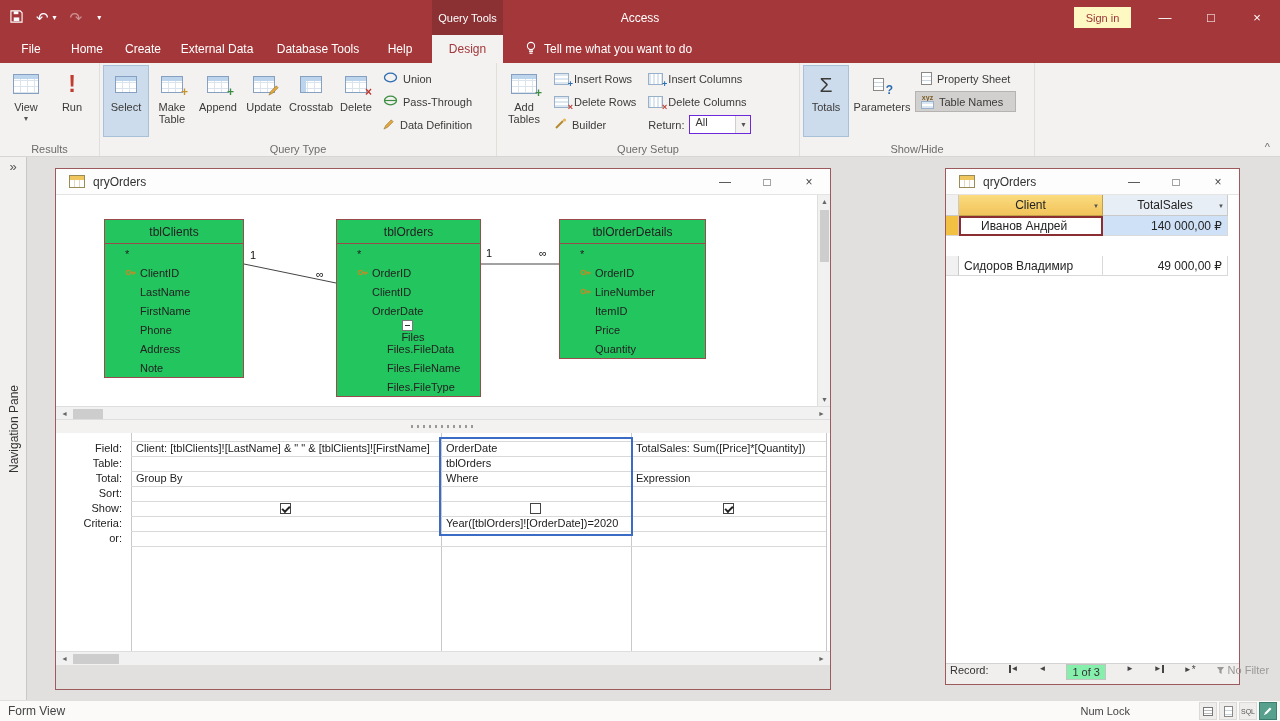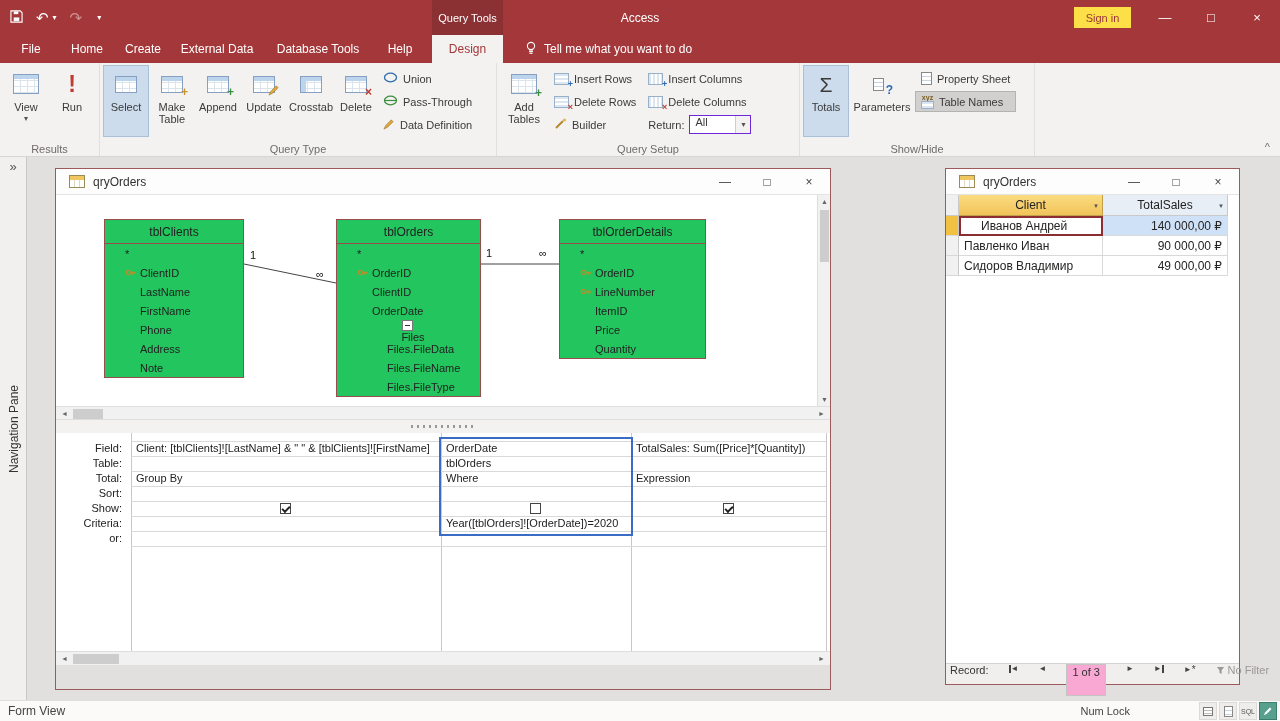--- a/index.html
+++ b/index.html
@@ -7,21 +7,21 @@
 .screen{position:relative;width:1280px;height:721px;background:#e2e0df;overflow:hidden;color:#252423;font-size:12px;}
 
 
 .titlebar{position:absolute;left:0;top:0;width:100%;height:35px;background:#A4373A;color:#fff;}
 .qat{position:absolute;left:10px;top:0;height:35px;display:flex;align-items:center;gap:13px;}
 .qat .g{font-size:15px;line-height:1;}
 .qat .tiny{font-size:8px;margin-left:-9px;}
 .dim{opacity:.45;}
 .ctx-label{position:absolute;left:432px;top:0;width:71px;height:35px;background:#8B3134;display:flex;align-items:center;justify-content:center;font-size:11px;}
 .app-title{position:absolute;left:0;right:0;top:0;height:35px;display:flex;align-items:center;justify-content:center;font-size:12px;pointer-events:none;}
-.signin{position:absolute;left:1074px;top:7px;width:57px;height:21px;background:#fde047;color:#9a3538;display:flex;align-items:center;justify-content:center;font-size:11px;cursor:pointer;}
+.signin{position:absolute;left:1074px;top:7px;width:57px;height:21px;background:#fef9c3;color:#9a3538;display:flex;align-items:center;justify-content:center;font-size:11px;cursor:pointer;}
 .wctrl{position:absolute;right:0;top:0;height:35px;display:flex;}
 .wctrl span{width:46px;display:flex;align-items:center;justify-content:center;font-size:13px;}
 
 
 .tabrow{position:absolute;left:0;top:35px;width:100%;height:28px;background:#A4373A;display:flex;align-items:stretch;color:#fff;font-size:12px;padding-left:8px;}
 .rtab{display:flex;align-items:center;justify-content:center;margin-right:10px;white-space:nowrap;}
 .rtab.active{background:#f3f2f1;color:#A4373A;}
 .tellme{display:flex;align-items:center;gap:7px;margin-left:12px;white-space:nowrap;}
 
 
@@ -108,21 +108,21 @@
 .drow{position:absolute;left:0;height:20px;display:flex;}
 .rsel{width:13px;height:20px;background:#f1f1f1;border-right:1px solid #c9c9c9;border-bottom:1px solid #d9d9d9;}
 .drow.cur .rsel{background:#f2c143;}
 .dc{width:144px;height:20px;border-right:1px solid #d9d9d9;border-bottom:1px solid #d9d9d9;display:flex;align-items:center;padding-left:5px;font-size:12px;background:#fff;}
 .dc.num{width:125px;justify-content:flex-end;padding-right:5px;padding-left:0;}
 .dc.curcell{border:2px solid #8b2e31;padding-left:20px;}
 .dc.selcell{background:#cfe1f7;}
 .recbar{position:absolute;left:0;bottom:0;width:293px;height:21px;background:#f0efee;border-top:1px solid #d5d3d1;display:flex;align-items:flex-start;font-size:11px;gap:20px;padding-left:4px;color:#333;white-space:nowrap;}
 .navb{font-size:8px;color:#444;display:inline-flex;align-items:center;cursor:pointer;}
 .bar{display:inline-block;width:2px;height:8px;background:#444;}
-.posbox{border:1px solid #c5c3c1;background:#f9a8d4;padding:0 5px;height:32px;line-height:15px;}
+.posbox{border:1px solid #c5c3c1;background:#86efac;padding:0 5px;height:16px;line-height:15px;}
 .nofilter{color:#9a9896;display:flex;align-items:center;gap:3px;}
 .searchbox{border:1px solid #c5c3c1;background:#fff;height:16px;line-height:15px;padding:0 4px;width:50px;color:#444;overflow:hidden;}
 
 
 .statusbar{position:absolute;left:0;top:700px;width:1280px;height:21px;background:#fbfaf9;border-top:1px solid #e1dfdd;font-size:12px;color:#444;}
 .sleft{position:absolute;left:8px;top:0;height:20px;display:flex;align-items:center;}
 .numlock{position:absolute;right:150px;top:0;height:20px;display:flex;align-items:center;font-size:11px;}
 .viewbtns{position:absolute;right:3px;top:1px;display:flex;gap:2px;}
 .vbtn{width:18px;height:18px;display:flex;align-items:center;justify-content:center;font-size:7px;color:#555;background:#efedec;border:1px solid #dcdad8;cursor:pointer;}
 .vbtn.active{background:#58a08e;border-color:#3d7d6d;color:#fff;}
@@ -574,25 +574,20 @@
           <span>TotalSales</span>
           <span class="dd2">▼</span>
         </span>
       </div>
 
       <div class="drow cur" style="top:47px;">
         <span class="rsel"></span>
         <span class="dc curcell">Иванов Андрей</span>
         <span class="dc num selcell">140 000,00 ₽</span>
       </div>
-      <div class="drow" style="top:67px;">
-        <span class="rsel"></span>
-        <span class="dc">Павленко Иван</span>
-        <span class="dc num">90 000,00 ₽</span>
-      </div>
       <div class="drow" style="top:87px;">
         <span class="rsel"></span>
         <span class="dc">Сидоров Владимир</span>
         <span class="dc num">49 000,00 ₽</span>
       </div>
 
       <div class="recbar">
         <span>Record:</span>
         <span class="navb">
             <span class="bar"></span>

